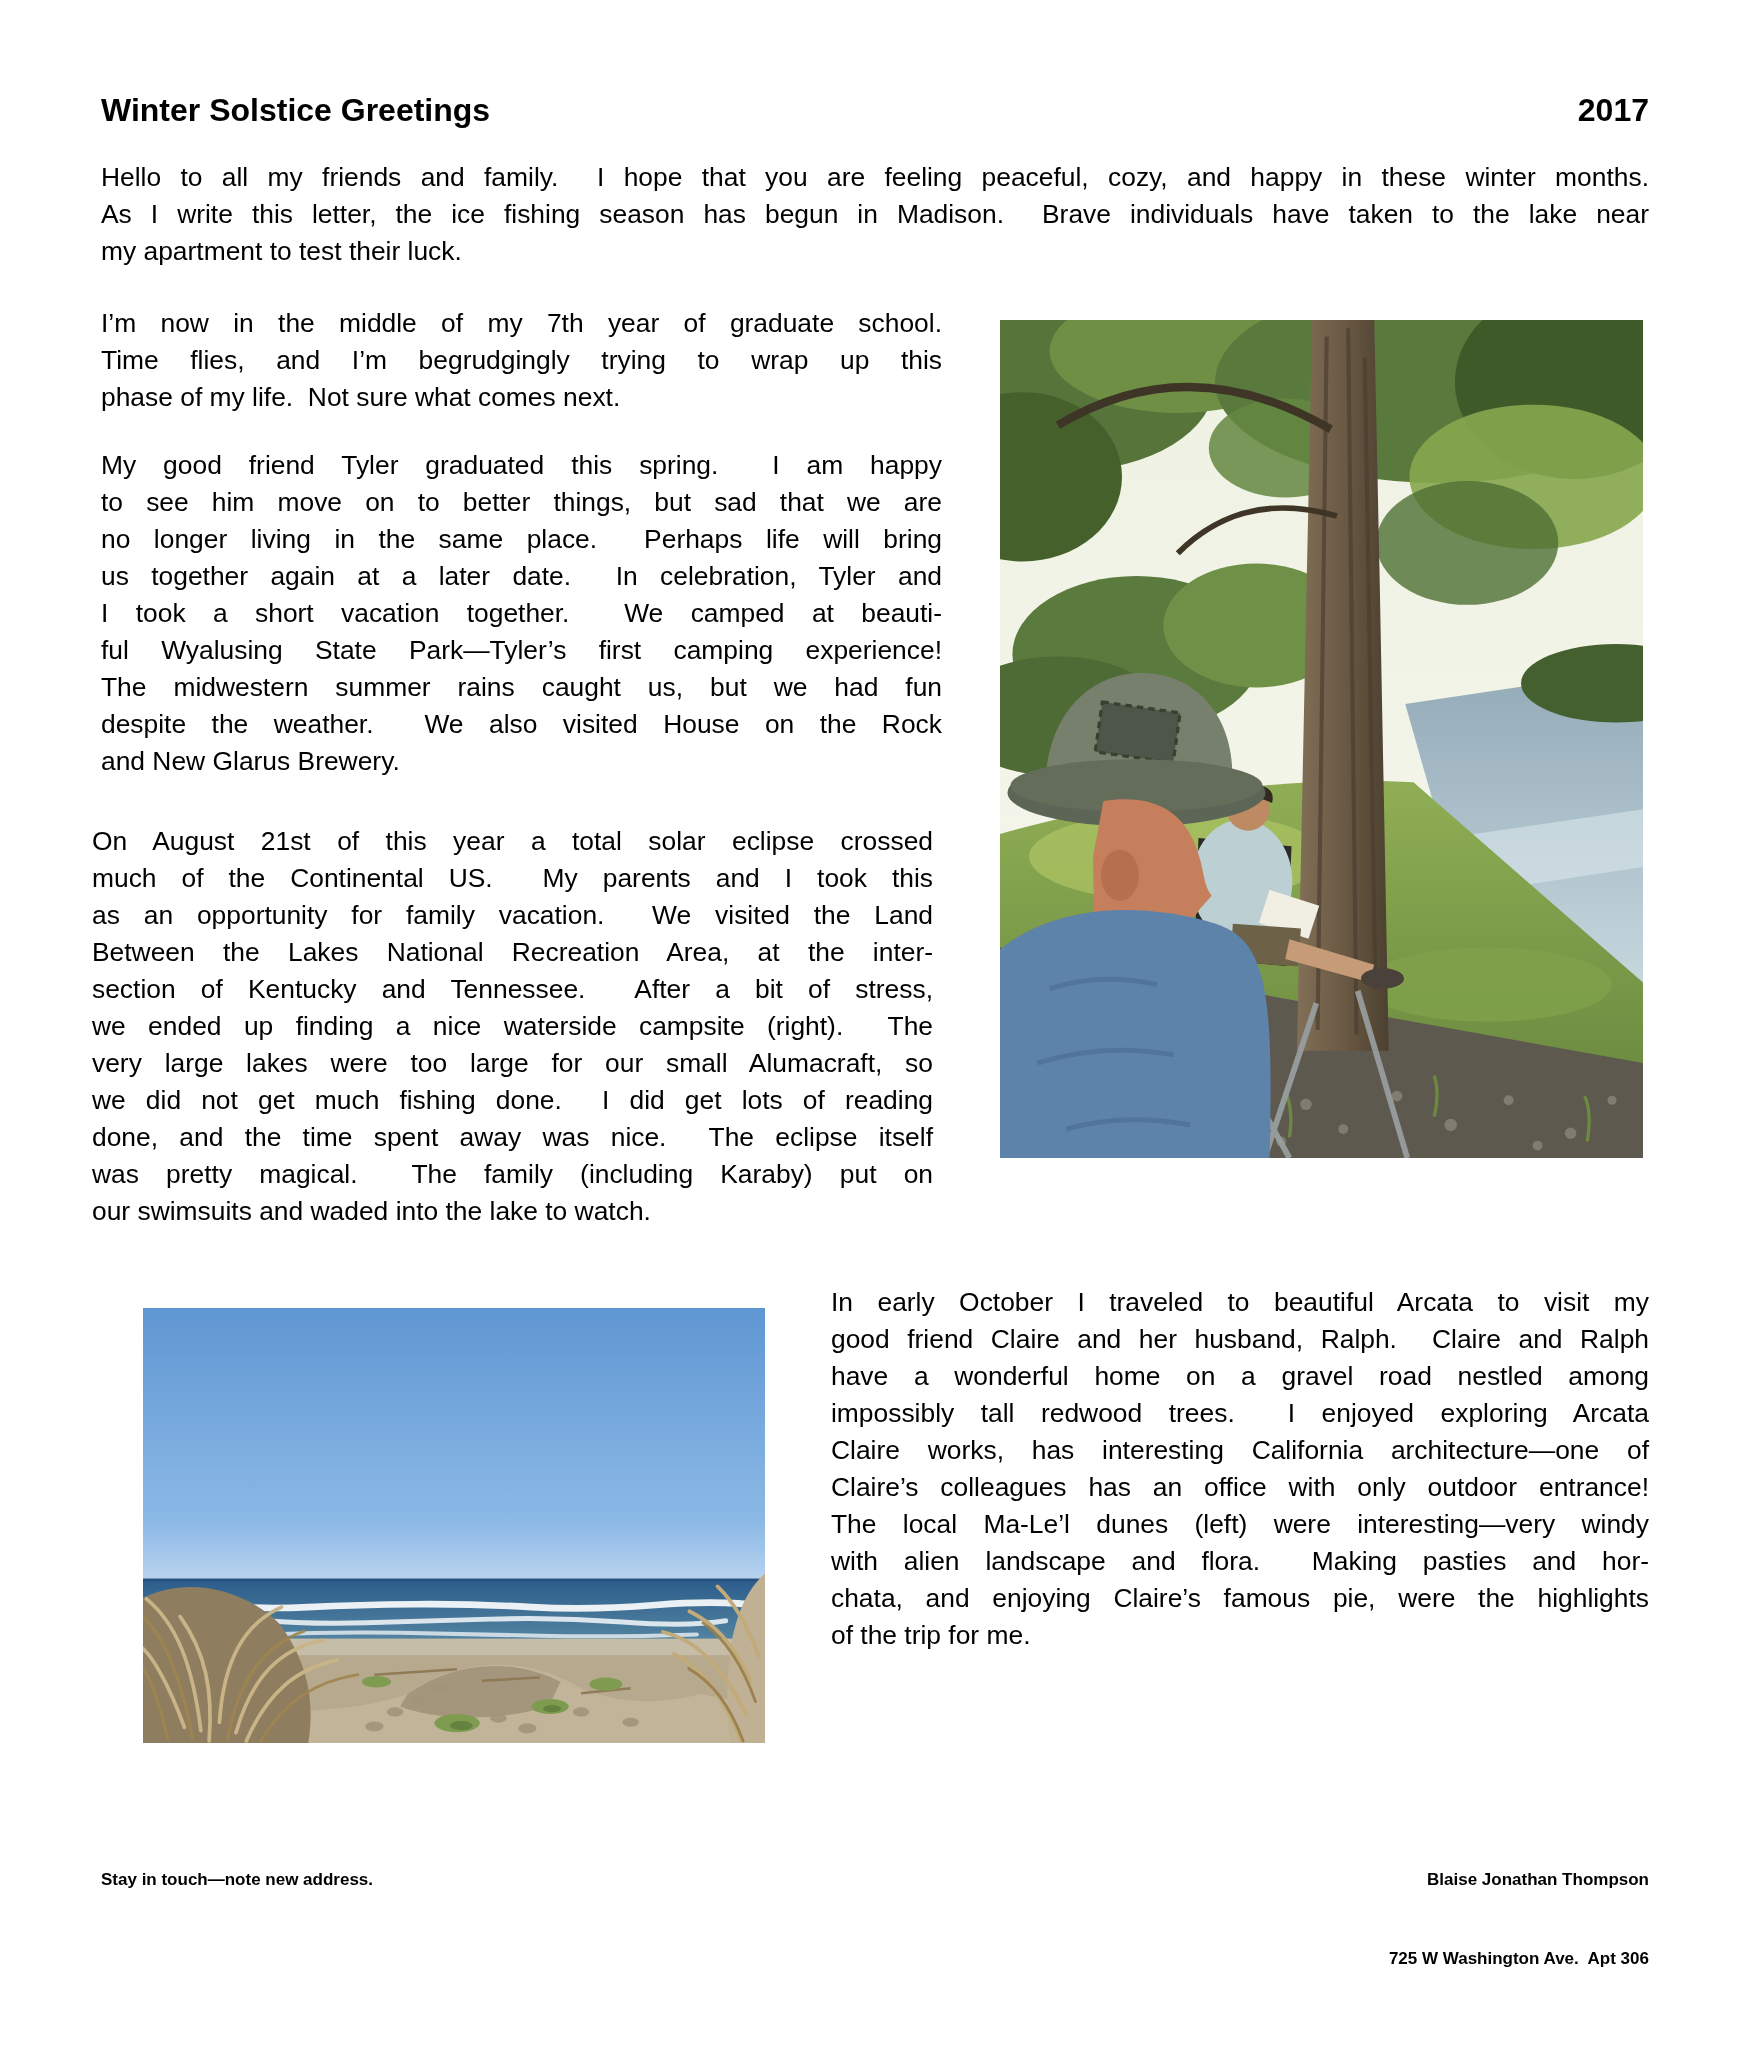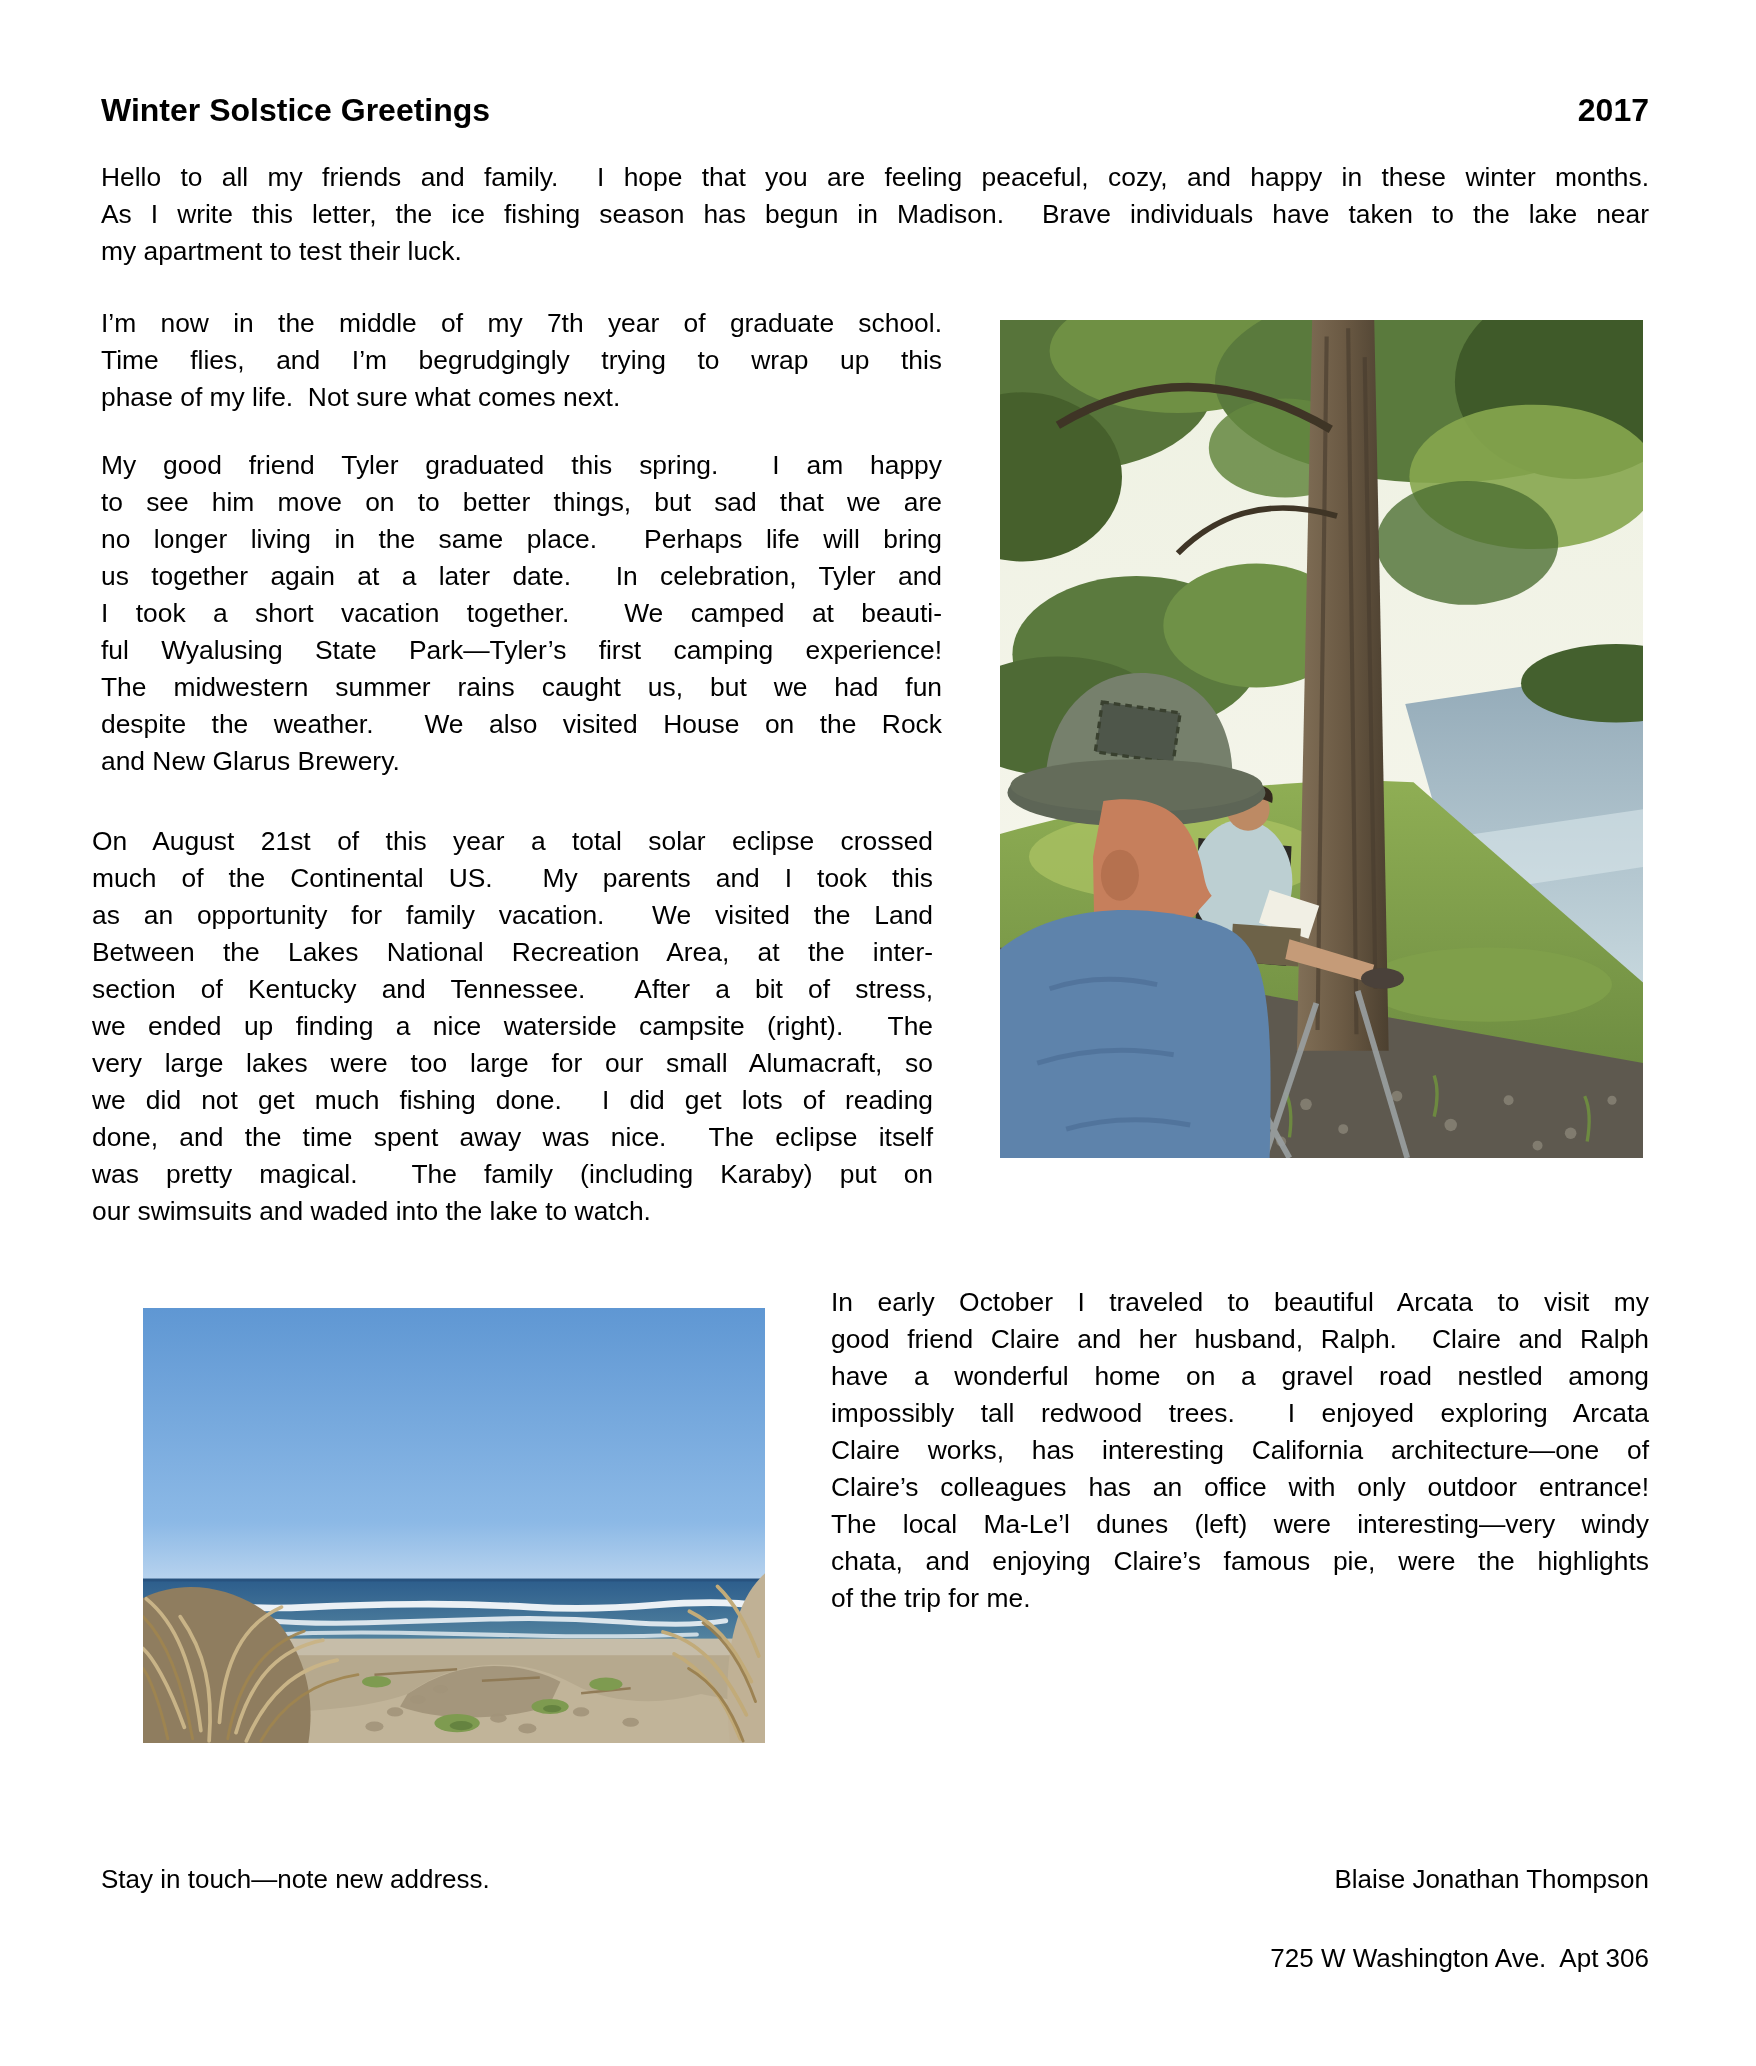--- a/index.html
+++ b/index.html
@@ -7,21 +7,21 @@
   body{
     width:1756px;height:2273px;position:relative;background:#ffffff;
     font-family:"Liberation Sans", sans-serif;color:#000000;overflow:hidden;
   }
   .abs{position:absolute;}
   .title{font-size:32px;font-weight:bold;letter-spacing:0;}
   .body-text{font-size:26.4px;line-height:37px;}
   .jline{text-align:justify;text-align-last:justify;white-space:pre-wrap;}
   .jline.last{text-align-last:left;}
   .rline{text-align:left;white-space:pre-wrap;}
-  .footer-line{font-size:26px;line-height:39px;}
+  .footer-line{font-size:17px;line-height:39px;font-weight:bold;}
   .photo{overflow:hidden;}
   .photo svg{display:block;width:100%;height:100%;}
 </style>
 </head>
 <body>
 
 <div class="abs title" style="left:101px;top:92px;">Winter Solstice Greetings</div>
 <div class="abs title" style="right:107px;top:92px;">2017</div>
 
 <div class="abs body-text" style="left:101px;top:159px;width:1548px;">
@@ -245,20 +245,21 @@
 </div>
 
 <div class="abs body-text" style="left:831px;top:1284px;width:818px;">
     <div class="jline">In early October I traveled to beautiful Arcata to visit my</div>
     <div class="jline">good friend Claire and her husband, Ralph.  Claire and Ralph</div>
     <div class="jline">have a wonderful home on a gravel road nestled among</div>
     <div class="jline">impossibly tall redwood trees.  I enjoyed exploring Arcata</div>
     <div class="jline">Claire works, has interesting California architecture—one of</div>
     <div class="jline">Claire’s colleagues has an office with only outdoor entrance!</div>
     <div class="jline">The local Ma-Le’l dunes (left) were interesting—very windy</div>
+    <div class="jline">with alien landscape and flora.  Making pasties and hor-</div>
     <div class="jline">chata, and enjoying Claire’s famous pie, were the highlights</div>
     <div class="jline last">of the trip for me.</div>
   </div>
 
 <div class="abs footer-line" style="left:101px;top:1860px;">Stay in touch—note new address.</div>
 <div class="abs footer-line" style="right:107px;top:1860px;text-align:right;">Blaise Jonathan Thompson</div>
 
 <div class="abs footer-line" style="right:107px;top:1939px;text-align:right;">
     <div class="rline">725 W Washington Ave.  Apt 306</div>
   </div>

